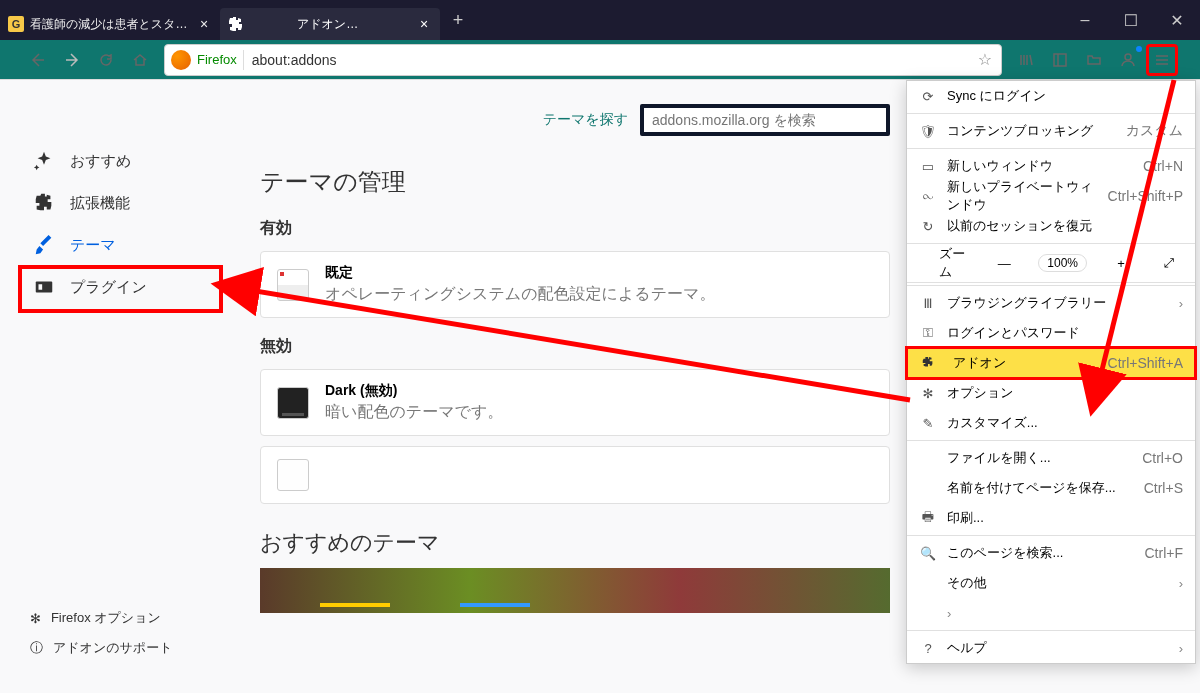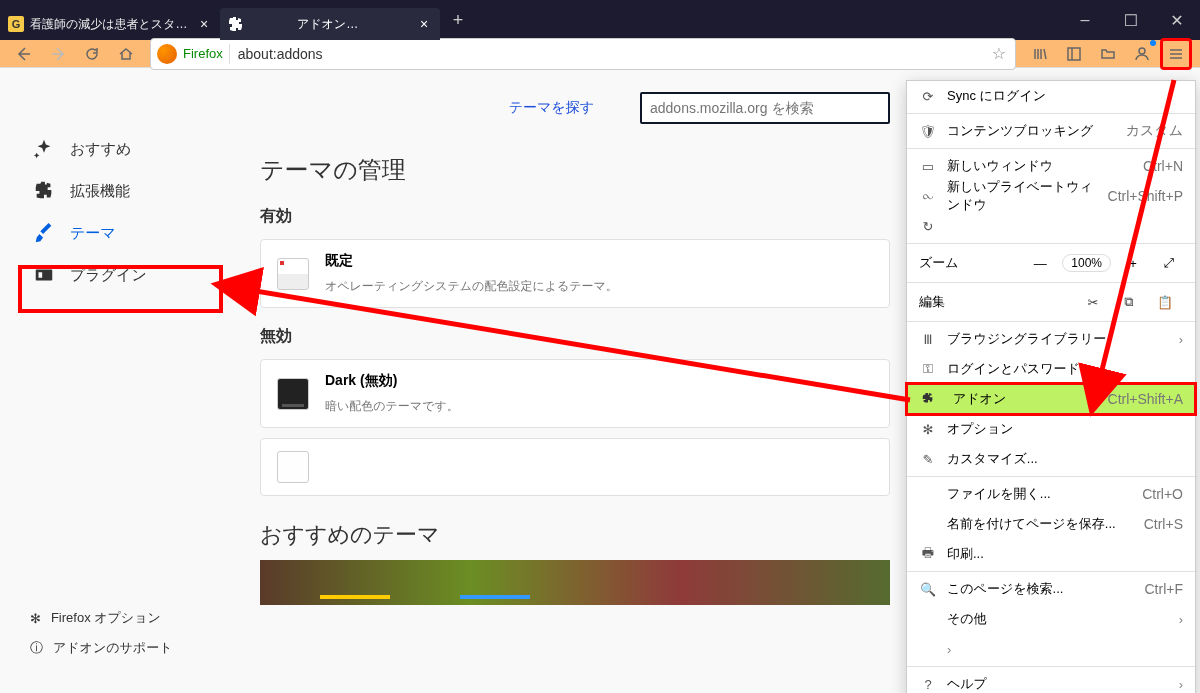--- a/index.html
+++ b/index.html
@@ -12,21 +12,21 @@
 .tab.active { background: #2a2a3e; border-top-left-radius: 4px; border-top-right-radius: 4px; color: #fff; gap: 47px; }
 .tab .fav { width: 16px; height: 16px; margin-right: 6px; display: flex; align-items: center; justify-content: center; border-radius: 2px; }
 .tab .fav.g { background: #f7c948; color: #333; font-weight: bold; font-size: 11px; }
 .tab .title { flex: 1; white-space: nowrap; overflow: hidden; text-overflow: ellipsis; }
 .tab .close { width: 16px; height: 16px; display: flex; align-items: center; justify-content: center; font-size: 14px; }
 .newtab { width: 28px; height: 28px; margin-left: 4px; display: flex; align-items: center; justify-content: center; color: #ccc; font-size: 18px; }
 .wincontrols { margin-left: auto; display: flex; }
 .wincontrols .btn { width: 46px; height: 40px; display: flex; align-items: center; justify-content: center; color: #ccc; }
 
 
-.toolbar { height: 28px; background: #fdba74; display: flex; align-items: center; padding: 0 8px; gap: 2px; border-bottom: 1px solid #ddd; }
+.toolbar { height: 40px; background: #0f766e; display: flex; align-items: center; padding: 0 22px; gap: 2px; border-bottom: 1px solid #ddd; }
 .tbtn { width: 32px; height: 32px; display: flex; align-items: center; justify-content: center; color: #5a5a5a; border-radius: 4px; }
 .urlbar { flex: 1; height: 32px; background: #fff; border: 1px solid #ccc; border-radius: 4px; display: flex; align-items: center; margin: 0 6px; }
 .urlbar .fflogo { width: 20px; height: 20px; margin-left: 6px; background: radial-gradient(circle at 30% 30%, #ff9500, #e66000); border-radius: 50%; }
 .urlbar .fflabel { color: #058b00; font-size: 13px; margin: 0 6px; }
 .urlbar .sep { width: 1px; height: 20px; background: #ddd; }
 .urlbar .url { flex: 1; padding: 0 8px; font-size: 14px; color: #333; }
 .urlbar .star { width: 32px; display: flex; align-items: center; justify-content: center; color: #888; }
 .toolicons { display: flex; gap: 2px; }
 .hamburger-hl { border: 3px solid #ff0000; }
 
@@ -36,50 +36,50 @@
 .sbitem { display: flex; align-items: center; height: 42px; padding: 0 12px; font-size: 15px; color: #333; border-radius: 4px; gap: 14px; }
 .sbitem.active { color: #0060df; }
 .sbitem .ico { width: 24px; height: 24px; display: flex; align-items: center; justify-content: center; }
 .sbfooter { position: absolute; bottom: 30px; left: 30px; }
 .sbfooter .fitem { display: flex; align-items: center; gap: 10px; font-size: 13px; color: #333; padding: 6px 0; }
 
 .hl-box { border: 4px solid #ff0000; position: absolute; left: 18px; top: 265px; width: 205px; height: 48px; pointer-events: none; }
 
 .main { flex: 1; padding: 24px 0 0 0; }
 .searchrow { display: flex; align-items: center; gap: 12px; justify-content: flex-end; padding-right: 310px; }
-.searchrow .lbl { font-size: 14px; color: #1d4ed8; }
-.searchrow input { width: 250px; height: 32px; border: 2px solid #0f172a; border-radius: 2px; padding: 0 8px; font-size: 14px; margin-left: 34px; }
+.searchrow .lbl { font-size: 14px; color: #0f766e; }
+.searchrow input { width: 250px; height: 32px; border: 4px solid #0f172a; border-radius: 2px; padding: 0 8px; font-size: 14px; }
 .h1 { font-size: 24px; font-weight: 300; color: #333; margin: 30px 0 20px 0; }
 .h2 { font-size: 16px; font-weight: 600; color: #333; margin: 18px 0 12px 0; }
 .card { background: #fff; border: 1px solid #e0e0e0; border-radius: 4px; padding: 12px 16px; display: flex; align-items: center; gap: 16px; margin-bottom: 10px; margin-right: 310px; }
 .card .thumb { width: 32px; height: 32px; border: 1px solid #ccc; border-radius: 3px; display: flex; align-items: center; justify-content: center; font-size: 10px; }
 .card .ct { flex: 1; }
 .card .ctitle { font-weight: 600; font-size: 14px; }
-.card .cdesc { font-size: 12px; color: #777; margin-top: 8px; }
+.card .cdesc { font-size: 16px; color: #777; margin-top: 2px; }
 .h1b { font-size: 22px; font-weight: 400; color: #333; margin: 24px 0 10px 0; }
 .recimg { height: 45px; margin-right: 310px; background: linear-gradient(90deg, #5a3a2a, #6b8e23, #8f3a3a, #556b2f); position: relative; overflow: hidden; }
 .recimg::before { content:""; position:absolute; left:60px; bottom:6px; width:70px; height:4px; background:#ffcc00; }
 .recimg::after { content:""; position:absolute; left:200px; bottom:6px; width:70px; height:4px; background:#3399ff; }
 
 
 .menu { position: absolute; right: 4px; top: 80px; width: 290px; background: #fff; border: 1px solid #ccc; box-shadow: 0 4px 16px rgba(0,0,0,.2); font-size: 13px; z-index: 100; }
 .mitem { display: flex; align-items: center; height: 30px; padding: 0 12px; gap: 10px; }
 .mitem .mico { width: 18px; height: 18px; display: flex; align-items: center; justify-content: center; color: #555; }
 .mitem .mlbl { flex: 1; }
 .mitem .mshort { color: #777; font-size: 14px; }
 .mitem .chev { color: #888; }
 .msep { height: 1px; background: #e0e0e0; margin: 2px 0; }
-.mrow { display: flex; align-items: center; height: 34px; padding: 0 12px; gap: 8px; }
+.mrow { display: flex; align-items: center; height: 34px; padding: 0 12px; gap: 20px; margin-left: 20px; }
 .mrow .lbl { flex: 1; }
 .mrow .zbtn { width: 28px; height: 24px; display:flex; align-items:center; justify-content:center; }
 .mrow .zval { border: 1px solid #ddd; border-radius: 10px; padding: 1px 8px; font-size: 12px; }
 .mrow3 { display: flex; align-items: center; height: 34px; padding: 0 12px; }
 .mrow3 .lbl { flex: 1; }
 .mrow3 .eico { width: 36px; display: flex; align-items:center; justify-content:center; color: #444; }
-.mitem.hl { background: #bef264; outline: 3px solid #ff0000; outline-offset: -1px; position: relative; z-index: 101; gap: 16px; }
+.mitem.hl { background: #fde047; outline: 3px solid #ff0000; outline-offset: -1px; position: relative; z-index: 101; gap: 16px; }
 
 .svg-annot { position: absolute; top: 0; left: 0; pointer-events: none; z-index: 200; }
 
 .thumb-default { background: linear-gradient(to bottom, #fff 50%, #eee 50%); position: relative; }
 .thumb-default::before { content:""; position:absolute; top:2px; left:2px; width:4px; height:4px; background:#d33; }
 .thumb-dark { background: #222; position: relative; }
 .thumb-dark::after { content:""; position:absolute; bottom:2px; left:4px; width:22px; height:3px; background:#555; }
 .thumb-light { background: #fefefe; border: 1px solid #ddd; }
 </style>
 </head>
@@ -264,36 +264,31 @@
     <span class="mlbl">新しいウィンドウ</span>
     <span class="mshort">Ctrl+N</span>
   </div>
   <div class="mitem">
     <span class="mico">⧜</span>
     <span class="mlbl">新しいプライベートウィンドウ</span>
     <span class="mshort">Ctrl+Shift+P</span>
   </div>
   <div class="mitem">
     <span class="mico">↻</span>
+    <span class="mlbl">以前のセッションを復元</span>
   </div>
   <div class="msep"></div>
   <div class="mrow">
     <span class="lbl">ズーム</span>
     <span class="zbtn">—</span>
     <span class="zval">100%</span>
     <span class="zbtn">+</span>
     <span class="zbtn">⤢</span>
   </div>
   <div class="msep"></div>
-  <div class="mrow3">
-    <span class="lbl">編集</span>
-    <span class="eico">✂</span>
-    <span class="eico">⧉</span>
-    <span class="eico">📋</span>
-  </div>
   <div class="msep"></div>
   <div class="mitem">
     <span class="mico">Ⅲ</span>
     <span class="mlbl">ブラウジングライブラリー</span>
     <span class="chev">›</span>
   </div>
   <div class="mitem">
     <span class="mico">⚿</span>
     <span class="mlbl">ログインとパスワード</span>
   </div>

